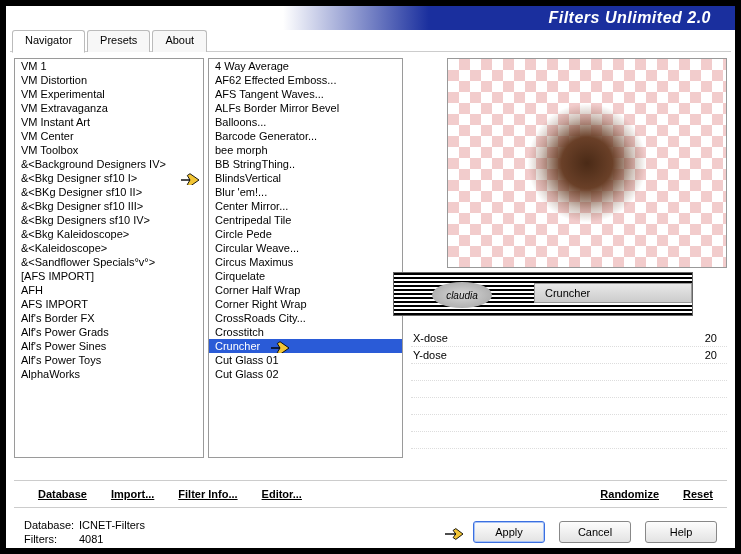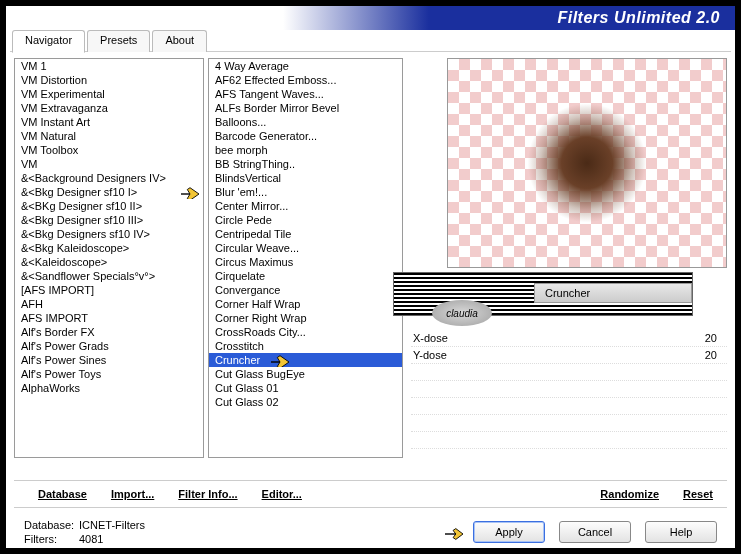--- a/index.html
+++ b/index.html
@@ -1,33 +1,33 @@
 <!DOCTYPE html>
 <html><head>
 <meta charset="utf-8">
 <style>
 * { box-sizing: border-box; margin: 0; padding: 0; font-family: "Tahoma", "Segoe UI", sans-serif; font-size: 11px; }
 body { background: #000; display: flex; align-items: center; justify-content: center; width: 741px; height: 554px; }
 .wrap { width: 731px; height: 544px; background: #fff; border: 1px solid #000; position: relative; display: flex; flex-direction: column; }
-.title-bar { height: 24px; background: linear-gradient(90deg, #fff 0%, #fff 38%, #1a2f9e 58%, #1a2f9e 100%); display: flex; align-items: center; justify-content: flex-end; padding-right: 15px; }
+.title-bar { height: 24px; background: linear-gradient(90deg, #fff 0%, #fff 38%, #1a2f9e 58%, #1a2f9e 100%); display: flex; align-items: center; justify-content: flex-end; padding-right: 24px; }
 .title-bar span { color: #fff; font-weight: bold; font-style: italic; font-size: 16px; letter-spacing: .5px; }
 .tabs { display: flex; padding-left: 6px; height: 22px; background: #fff; position: relative; }
 .tabs::after { content: ""; position: absolute; left: 4px; right: 4px; bottom: 0; height: 1px; background: #ccc; }
 .tab { padding: 3px 12px 2px; border: 1px solid #bbb; border-bottom: none; border-radius: 3px 3px 0 0; background: #f7f7f7; margin-right: 2px; position: relative; z-index: 1; }
 .tab.active { background: #fff; z-index: 2; border-bottom: 1px solid #fff; margin-bottom: -1px; }
 .main { flex: 1; display: flex; padding: 6px 8px 2px; gap: 4px; justify-content: flex-end; }
 .list { flex: 0 0 190px; border: 1px solid #9a9a9a; overflow-y: scroll; background: #fff; height: 400px; }
 .list2 { flex: 0 0 195px; }
 .list .item { padding: 1px 6px; color: #000; white-space: nowrap; overflow: hidden; text-overflow: ellipsis; position: relative; }
 .list .item.sel { background: #2a5bd7; color: #fff; }
 .preview-col { flex: 1; display: flex; flex-direction: column; padding-left: 4px; }
 .preview { width: 280px; height: 210px; border: 1px solid #999; background-image: linear-gradient(45deg,#f2cccc 25%,transparent 25%,transparent 75%,#f2cccc 75%),linear-gradient(45deg,#f2cccc 25%,#fff 25%,#fff 75%,#f2cccc 75%); background-size: 22px 22px; background-position: 0 0, 11px 11px; position: relative; align-self: flex-end; }
 .blob { position: absolute; left: 50%; top: 50%; width: 120px; height: 120px; transform: translate(-50%, -50%); background: radial-gradient(circle,#4a2a16 0%, #6a4028 30%, rgba(106,64,40,0.3) 55%, rgba(106,64,40,0) 70%); border-radius: 50%; }
 .banner { width: 300px; height: 44px; margin-top: 4px; background: repeating-linear-gradient(180deg,#000 0 2px,#fff 2px 4px); position: relative; border: 1px solid #666; margin-left: -18px; }
-.banner-label { position: absolute; left: 38px; top: 27px; background: radial-gradient(ellipse,#d8d8d8 0%,#a0a0a0 100%); border-radius: 50%; width: 60px; height: 26px; font-size: 10px; font-style: italic; display: flex; align-items: center; justify-content: center; }
+.banner-label { position: absolute; left: 38px; top: 9px; background: radial-gradient(ellipse,#d8d8d8 0%,#a0a0a0 100%); border-radius: 50%; width: 60px; height: 26px; font-size: 10px; font-style: italic; display: flex; align-items: center; justify-content: center; }
 .filter-name-row { position: absolute; left: 140px; right: 0; top: 10px; height: 20px; background: linear-gradient(180deg,#e8e8e8,#ccc); border: 1px solid #999; display: flex; align-items: center; padding-left: 10px; }
 .params { margin-top: 14px; }
 .param-row { display: flex; justify-content: space-between; padding: 2px 10px 2px 2px; border-bottom: 1px dotted #ddd; gap: 30px; }
 .toolbar { display: flex; gap: 12px; padding: 4px 8px 4px 18px; border-top: 1px solid #ccc; margin: 0 8px; }
 .toolbar .link { font-weight: bold; text-decoration: underline; padding: 3px 6px; cursor: pointer; }
 .toolbar .spacer { flex: 1; }
 .info-bar { padding: 10px 10px 2px; border-top: 1px solid #ccc; margin: 0 8px; display: flex; }
 .info-left { flex: 1; line-height: 14px; }
 .info-left .lbl { display: inline-block; width: 55px; }
 .btn-row { display: flex; gap: 14px; align-items: center; }
@@ -53,23 +53,22 @@
     <div class="tab"><span>About</span></div>
   </div>
 
   <div class="main">
     <div class="list" id="list1">
         <div class="item">VM 1</div>
         <div class="item">VM Distortion</div>
         <div class="item">VM Experimental</div>
         <div class="item">VM Extravaganza</div>
         <div class="item">VM Instant Art</div>
-        <div class="item">VM Natural</div>
+        <div class="item">VM Center</div>
         <div class="item">VM Toolbox</div>
-        <div class="item">VM</div>
         <div class="item">&amp;&lt;Background Designers IV&gt;</div>
         <div class="item">&amp;&lt;Bkg Designer sf10 I&gt;<span class="pointer" style="position: absolute; right: 2px; top: 0px;"><svg viewBox="0 0 24 20">
               <path d="M2 10 L12 10 L9 5 L12 3 L22 10 L12 17 L9 15 L12 10 Z" fill="#f2c535" stroke="#000" stroke-width="1"></path>
             </svg></span></div>
         <div class="item">&amp;&lt;BKg Designer sf10 II&gt;</div>
         <div class="item">&amp;&lt;Bkg Designer sf10 III&gt;</div>
         <div class="item">&amp;&lt;Bkg Designers sf10 IV&gt;</div>
         <div class="item">&amp;&lt;Bkg Kaleidoscope&gt;</div>
         <div class="item">&amp;&lt;Kaleidoscope&gt;</div>
         <div class="item">&amp;&lt;Sandflower Specials°v°&gt;</div>
@@ -87,34 +86,32 @@
         <div class="item">AF62 Effected Emboss...</div>
         <div class="item">AFS Tangent Waves...</div>
         <div class="item">ALFs Border Mirror Bevel</div>
         <div class="item">Balloons...</div>
         <div class="item">Barcode Generator...</div>
         <div class="item">bee morph</div>
         <div class="item">BB StringThing..</div>
         <div class="item">BlindsVertical</div>
         <div class="item">Blur 'em!...</div>
         <div class="item">Center Mirror...</div>
+        <div class="item">Centripedal Tile</div>
         <div class="item">Circle Pede</div>
-        <div class="item">Centripedal Tile</div>
         <div class="item">Circular Weave...</div>
         <div class="item">Circus Maximus</div>
         <div class="item">Cirquelate</div>
-        <div class="item">Convergance</div>
         <div class="item">Corner Half Wrap</div>
         <div class="item">Corner Right Wrap</div>
         <div class="item">CrossRoads City...</div>
         <div class="item">Crosstitch</div>
         <div class="item sel">Cruncher<span class="pointer" style="position: absolute; left: 60px; top: 0px;"><svg viewBox="0 0 24 20">
               <path d="M2 10 L12 10 L9 5 L12 3 L22 10 L12 17 L9 15 L12 10 Z" fill="#f2c535" stroke="#000" stroke-width="1"></path>
             </svg></span></div>
-        <div class="item">Cut Glass  BugEye</div>
         <div class="item">Cut Glass 01</div>
         <div class="item">Cut Glass 02</div>
       </div>
     <div class="preview-col">
       <div class="preview">
         <div class="blob"></div>
       </div>
       <div class="banner">
         <div class="banner-label">claudia</div>
         <div class="filter-name-row">

